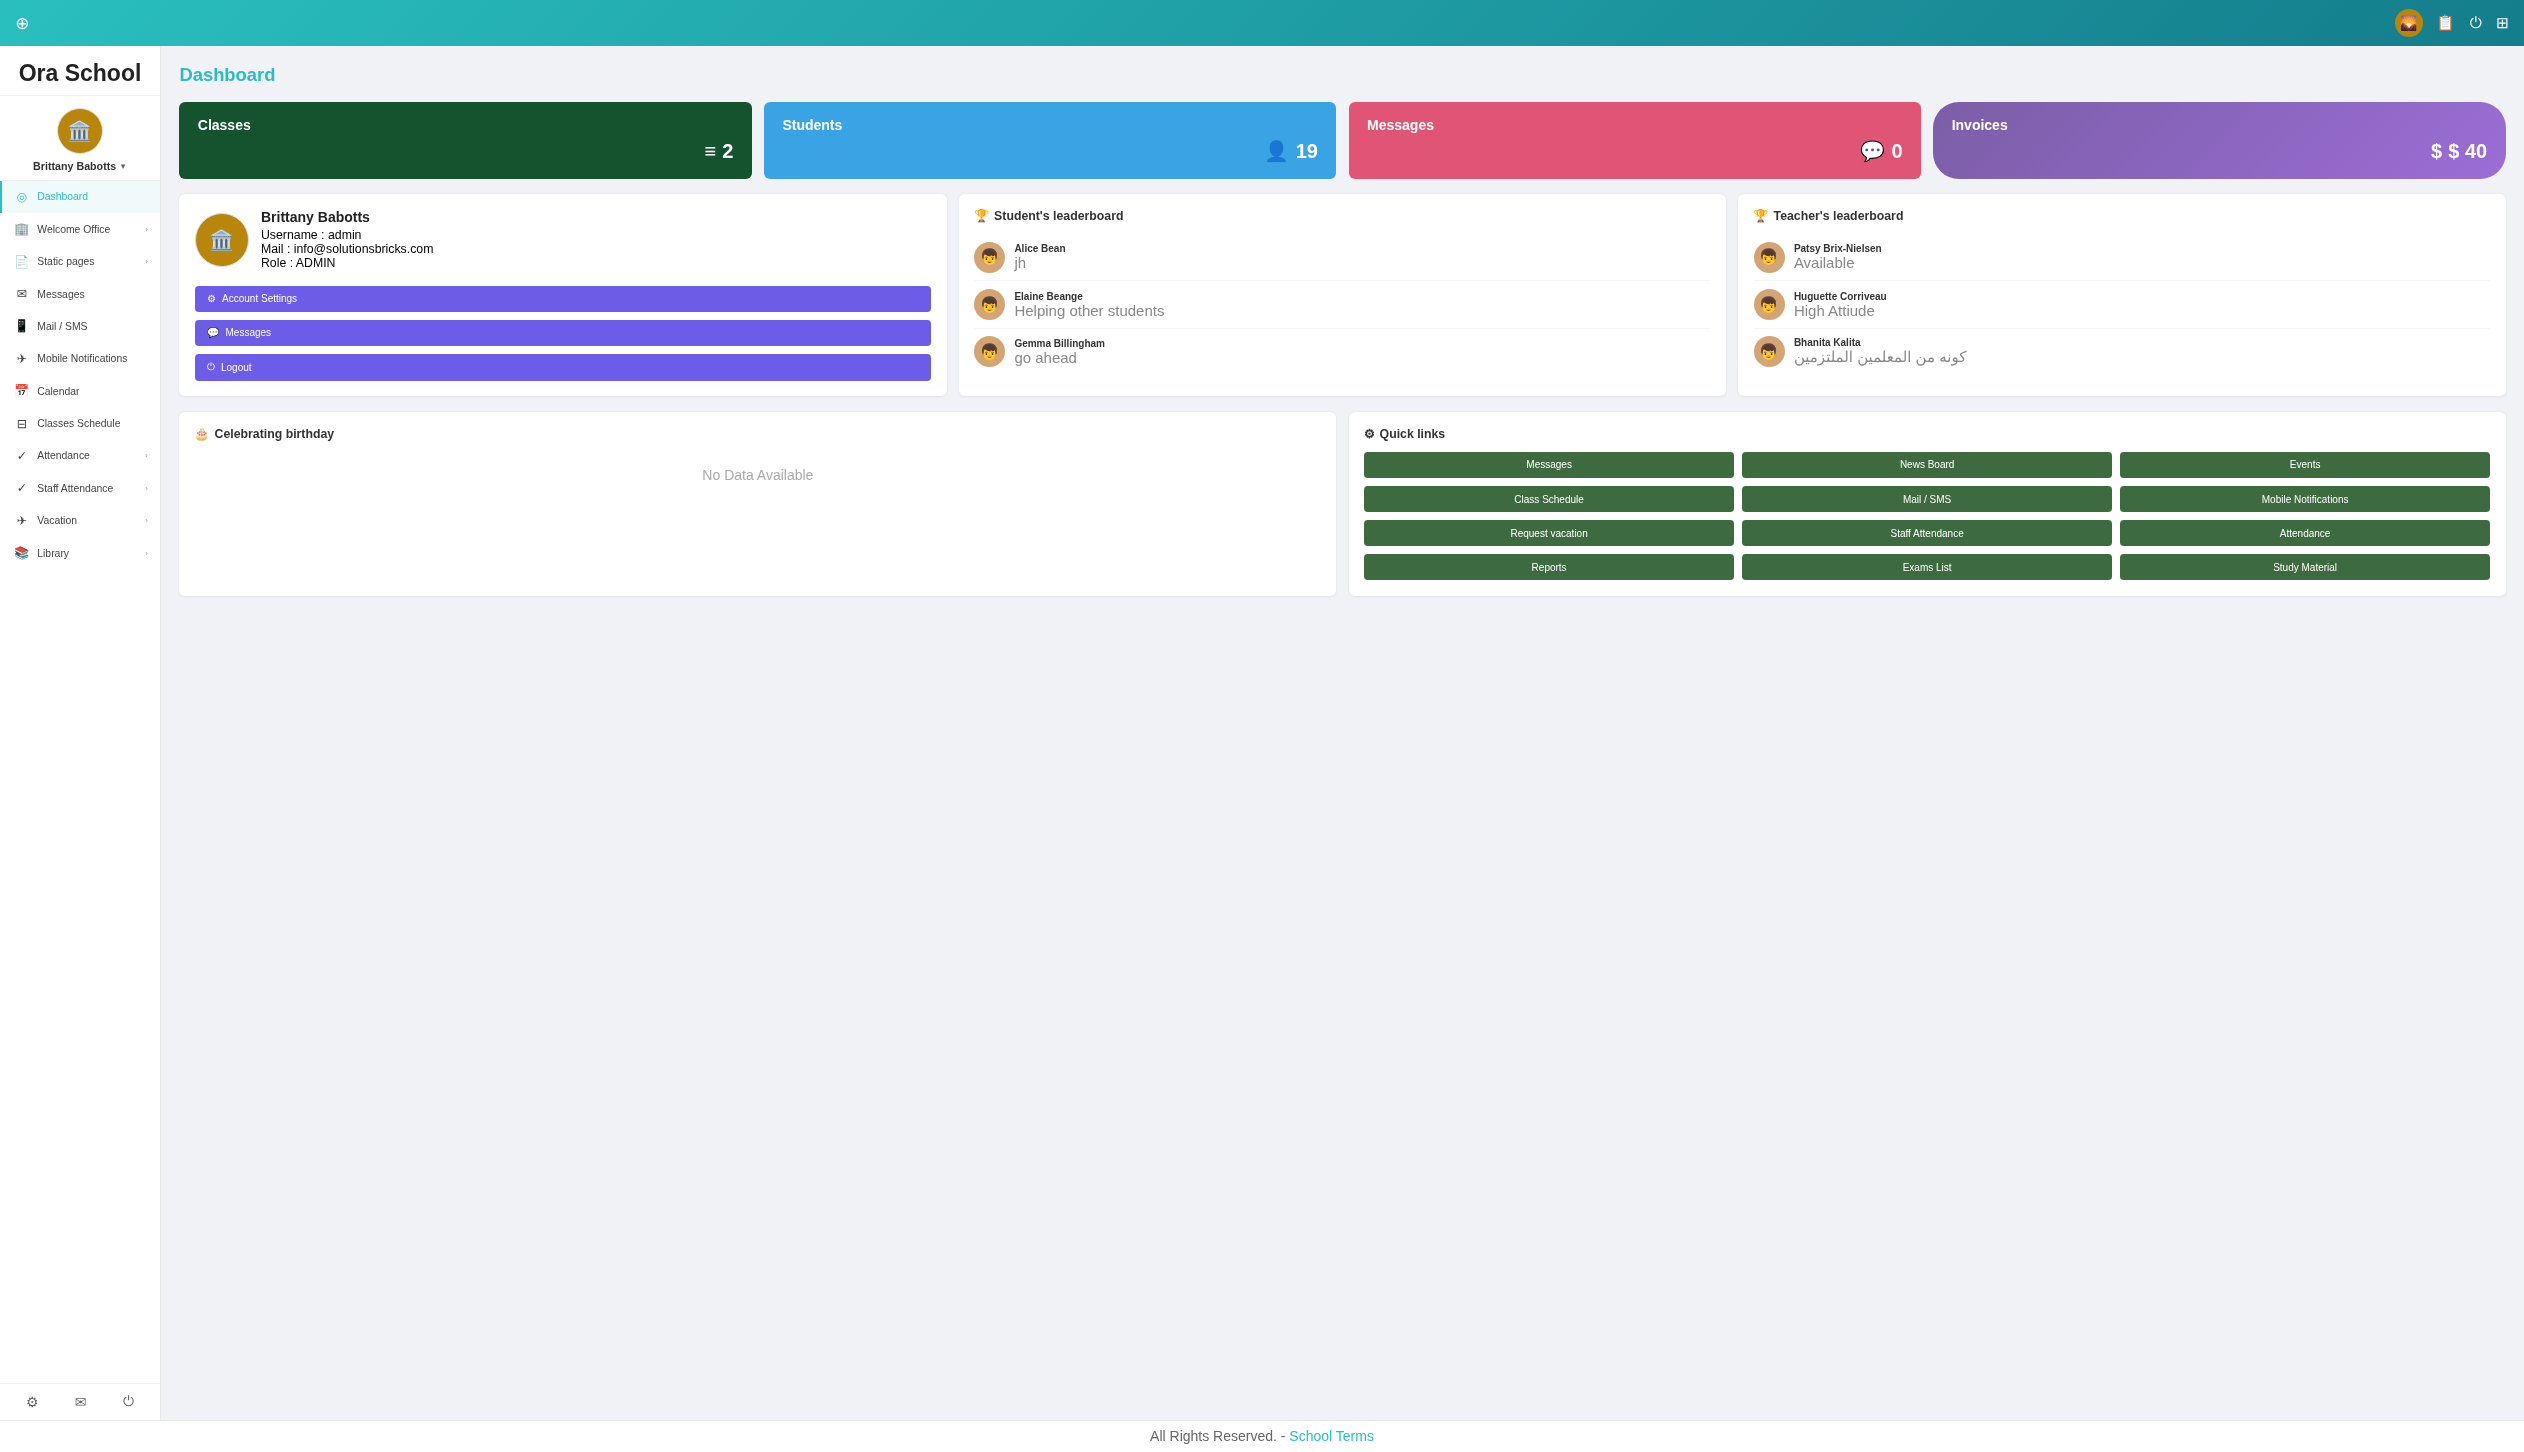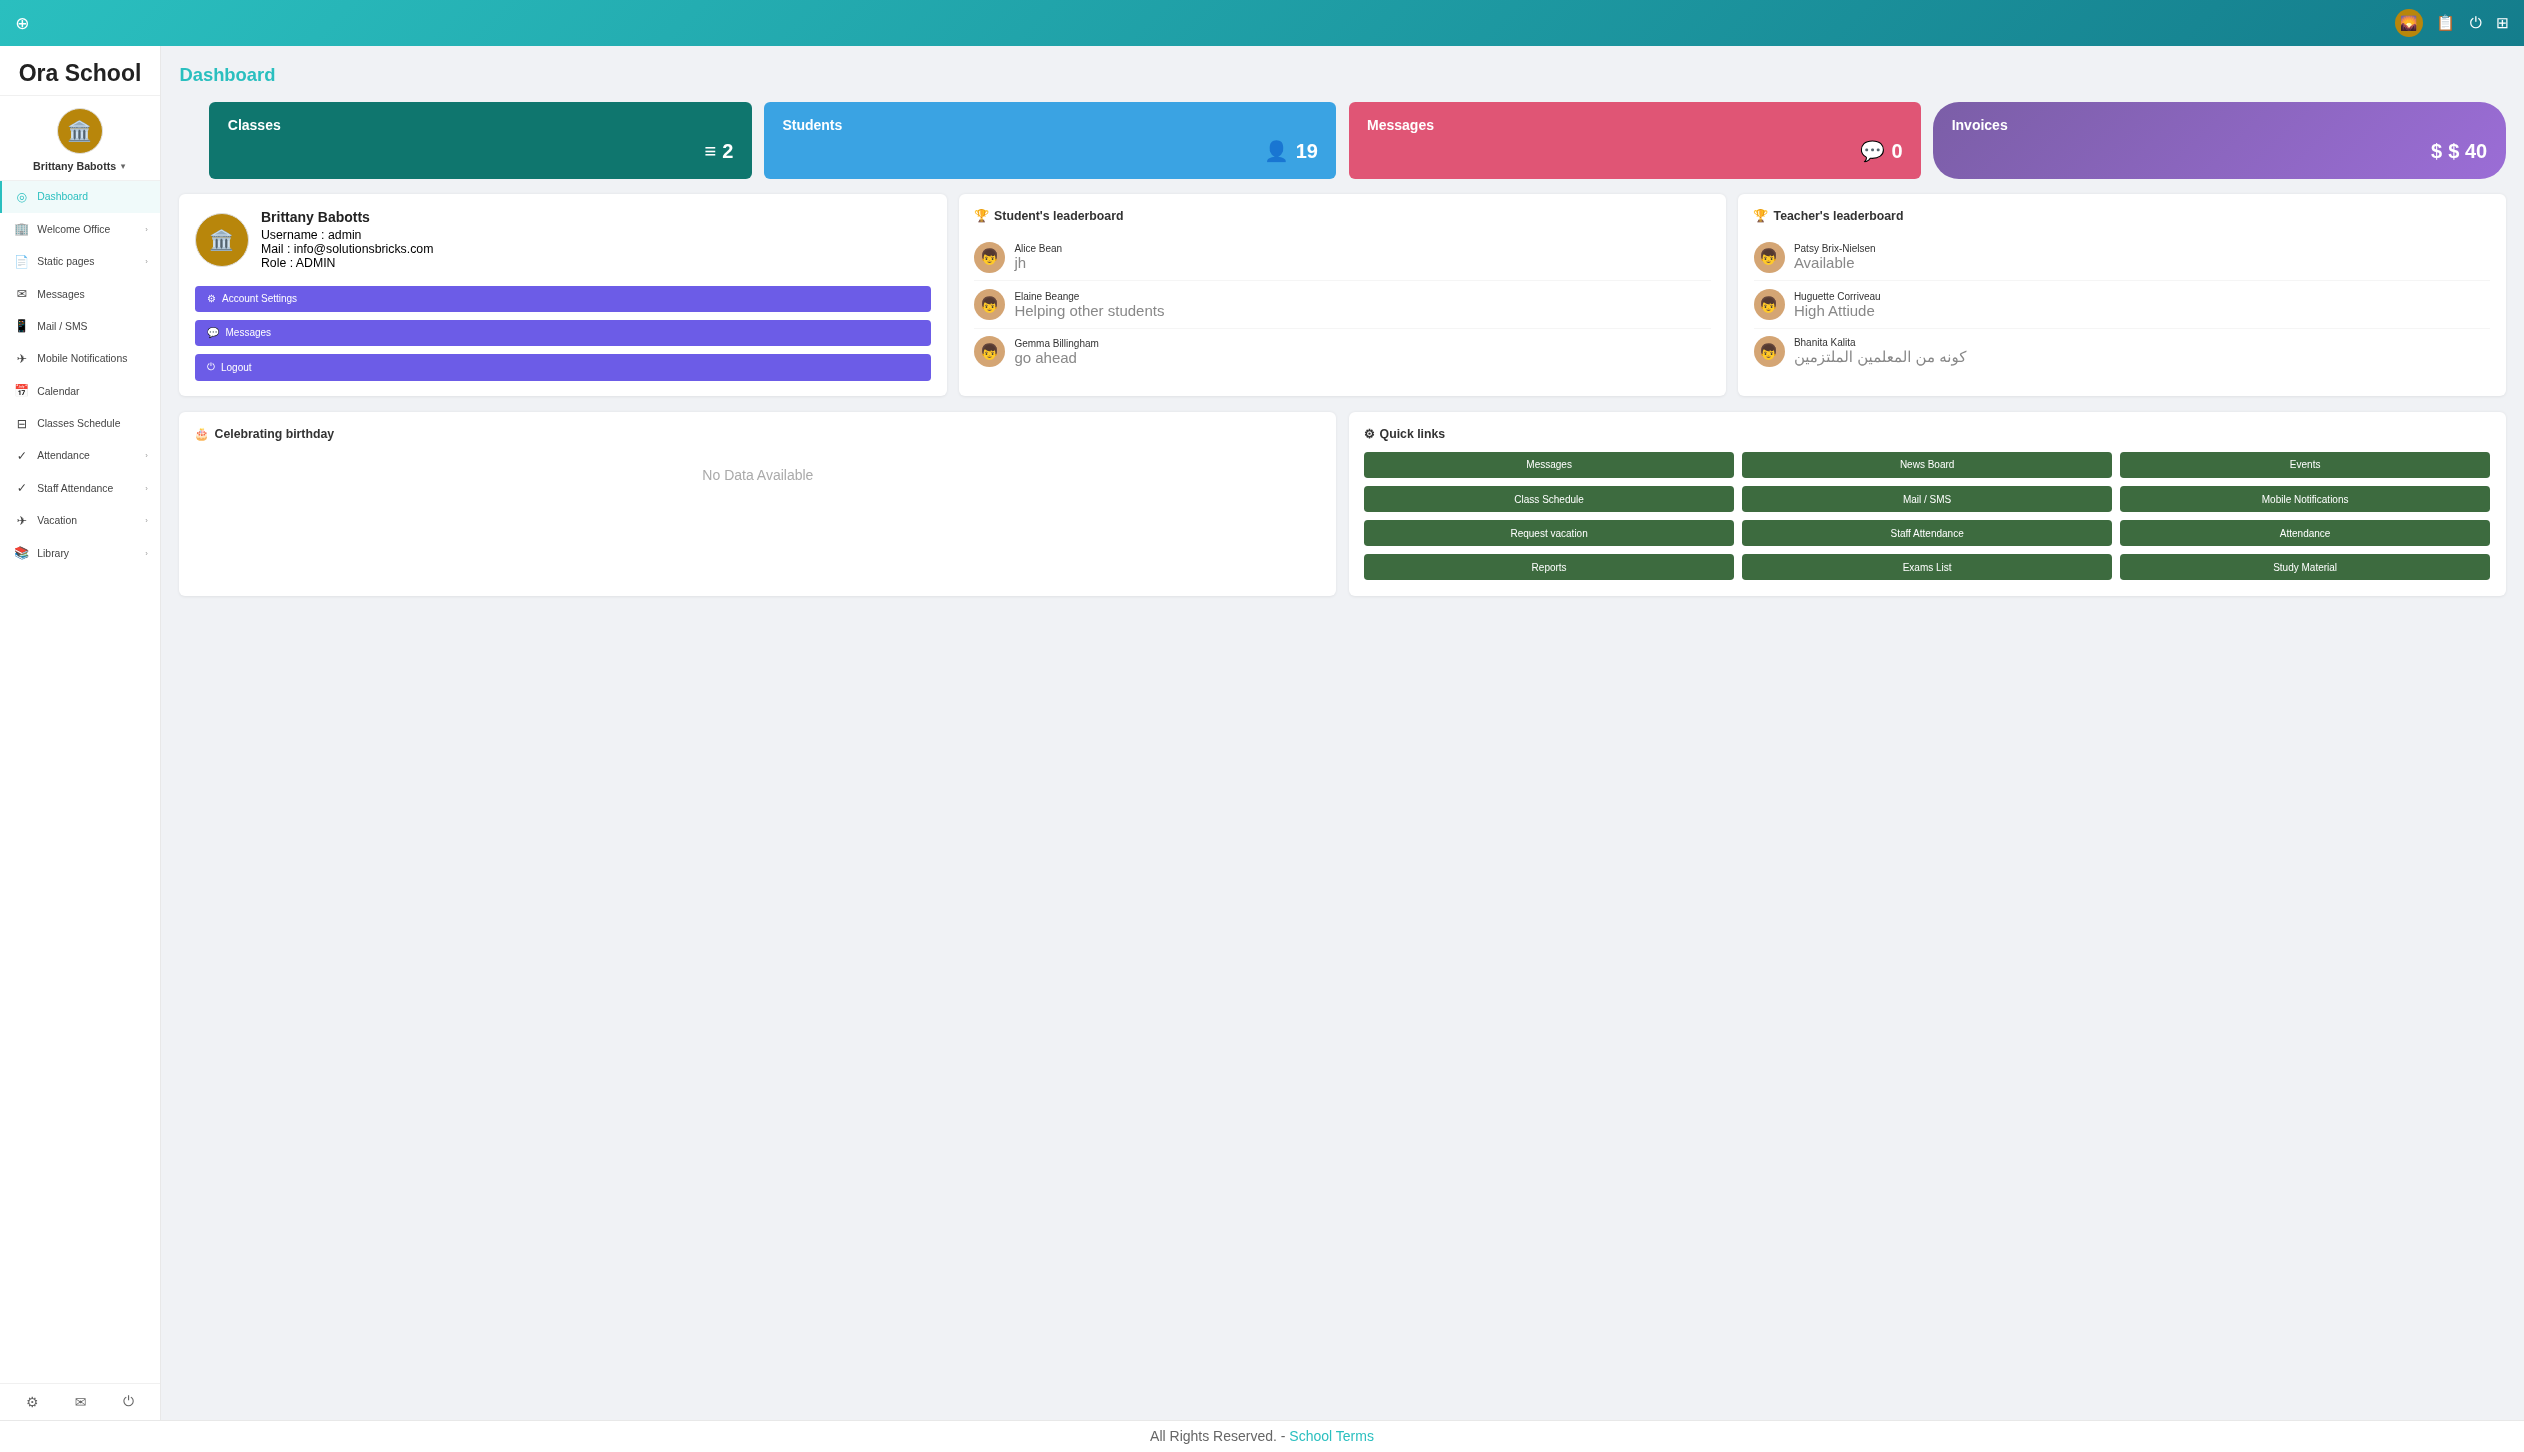--- a/index.html
+++ b/index.html
@@ -93,21 +93,21 @@
 
     
     .stats-row { display: grid; grid-template-columns: repeat(4, 1fr); gap: 12.3px; margin-bottom: 15.3px; }
     .stat-card {
       border-radius: 6.1px; padding: 15.3px 18.4px; color: white;
       display: flex; flex-direction: column; min-height: 77px;
       position: relative;
     }
     .stat-card-title { font-size: 14px; font-weight: 600; margin-bottom: auto; }
     .stat-card-value { font-size: 20px; font-weight: 600; text-align: right; display: flex; align-items: center; justify-content: flex-end; gap: 6.1px; }
-    .stat-green { background: #0f766e; margin-left: 30px; }
+    .stat-green { background: #14532d; }
     .stat-blue { background: #3aa3e3; }
     .stat-red { background: #e05575; }
     .stat-purple { background: linear-gradient(135deg, #7b5ea7, #9b6dd6); border-radius: 26px; }
 
     
     .middle-row { display: grid; grid-template-columns: 1fr 1fr 1fr; gap: 12.3px; margin-bottom: 15.3px; }
 
     .profile-card, .leaderboard-card {
       background: white; border-radius: 6.1px; padding: 15.3px;
       box-shadow: 0 0.8px 3.1px rgba(0,0,0,0.07);
@@ -139,21 +139,21 @@
       display: flex; align-items: center; gap: 9.2px;
       padding: 7.7px 0; border-bottom: 0.8px solid #f5f5f5;
     }
     .leader-item:last-child { border-bottom: none; }
     .leader-avatar {
       width: 31px; height: 31px; border-radius: 50%;
       background: #d4a574; display: flex; align-items: center; justify-content: center;
       font-size: 15.3px; flex-shrink: 0;
     }
     .leader-info { font-size: 10px; }
-    .leader-name { font-weight: 400; color: #333; }
+    .leader-name { font-weight: 700; color: #333; }
     .leader-sub { color: #888; font-size: 15px; }
 
     
     .bottom-row { display: grid; grid-template-columns: 1fr 1fr; gap: 12.3px; }
 
     .birthday-card, .quicklinks-card {
       background: white; border-radius: 6.1px; padding: 15.3px;
       box-shadow: 0 0.8px 3.1px rgba(0,0,0,0.07);
     }
     .section-title {

